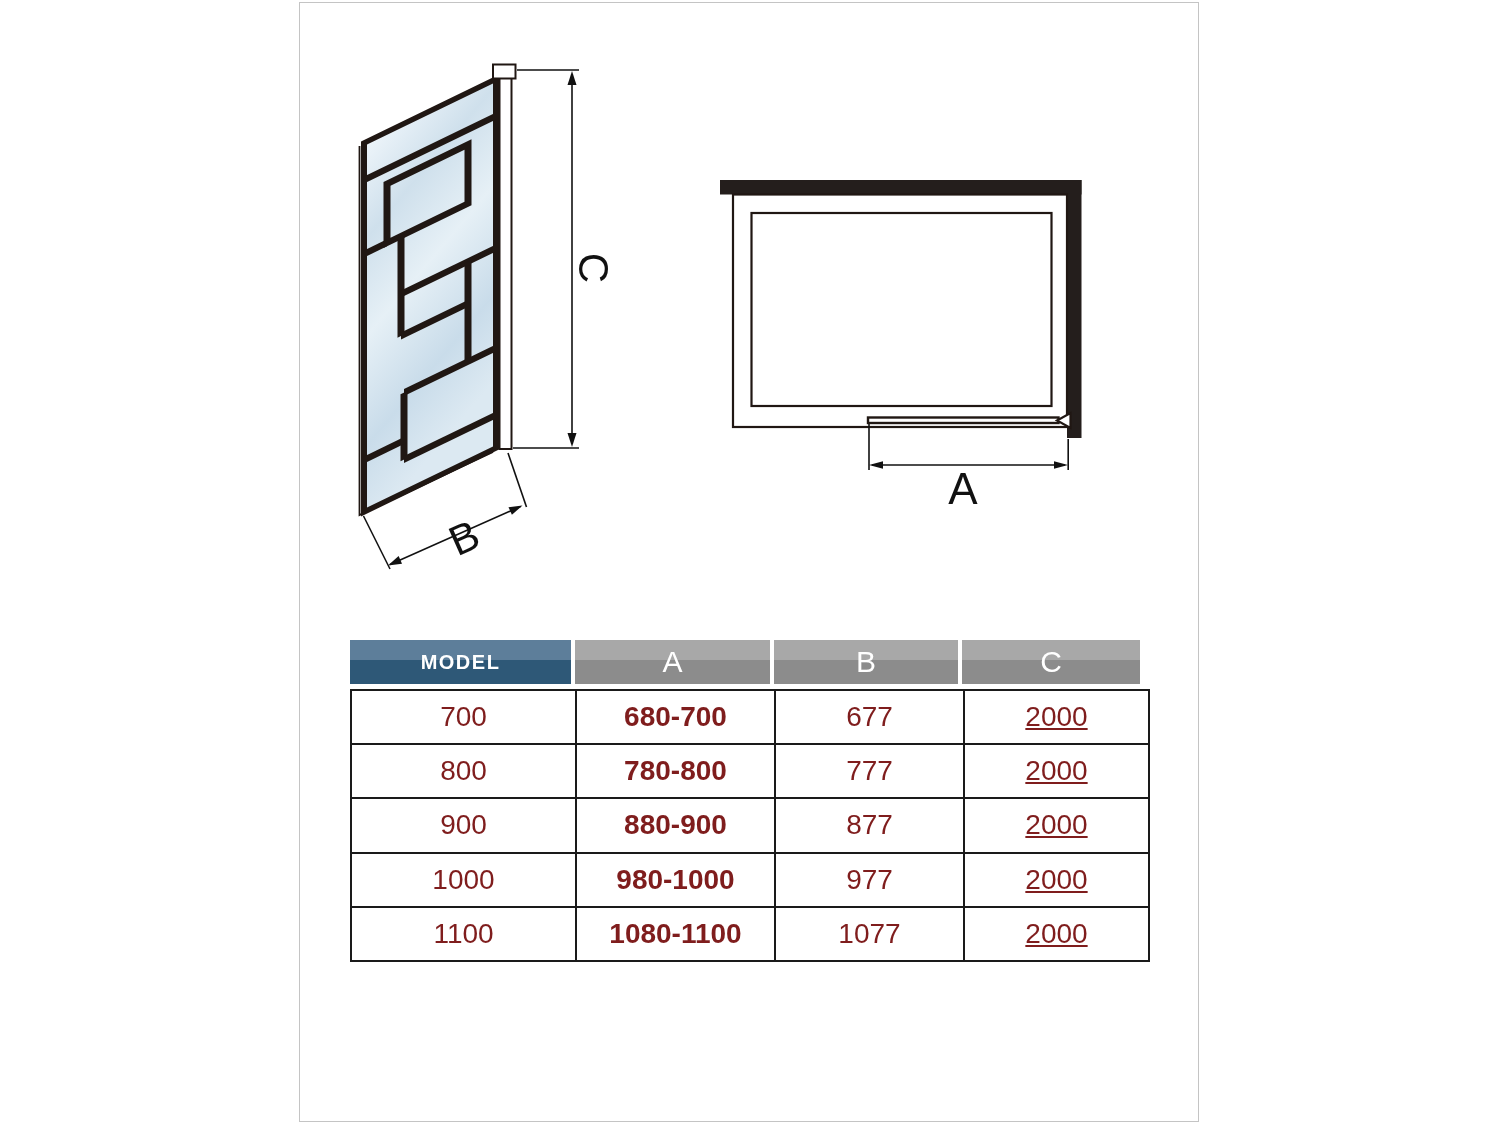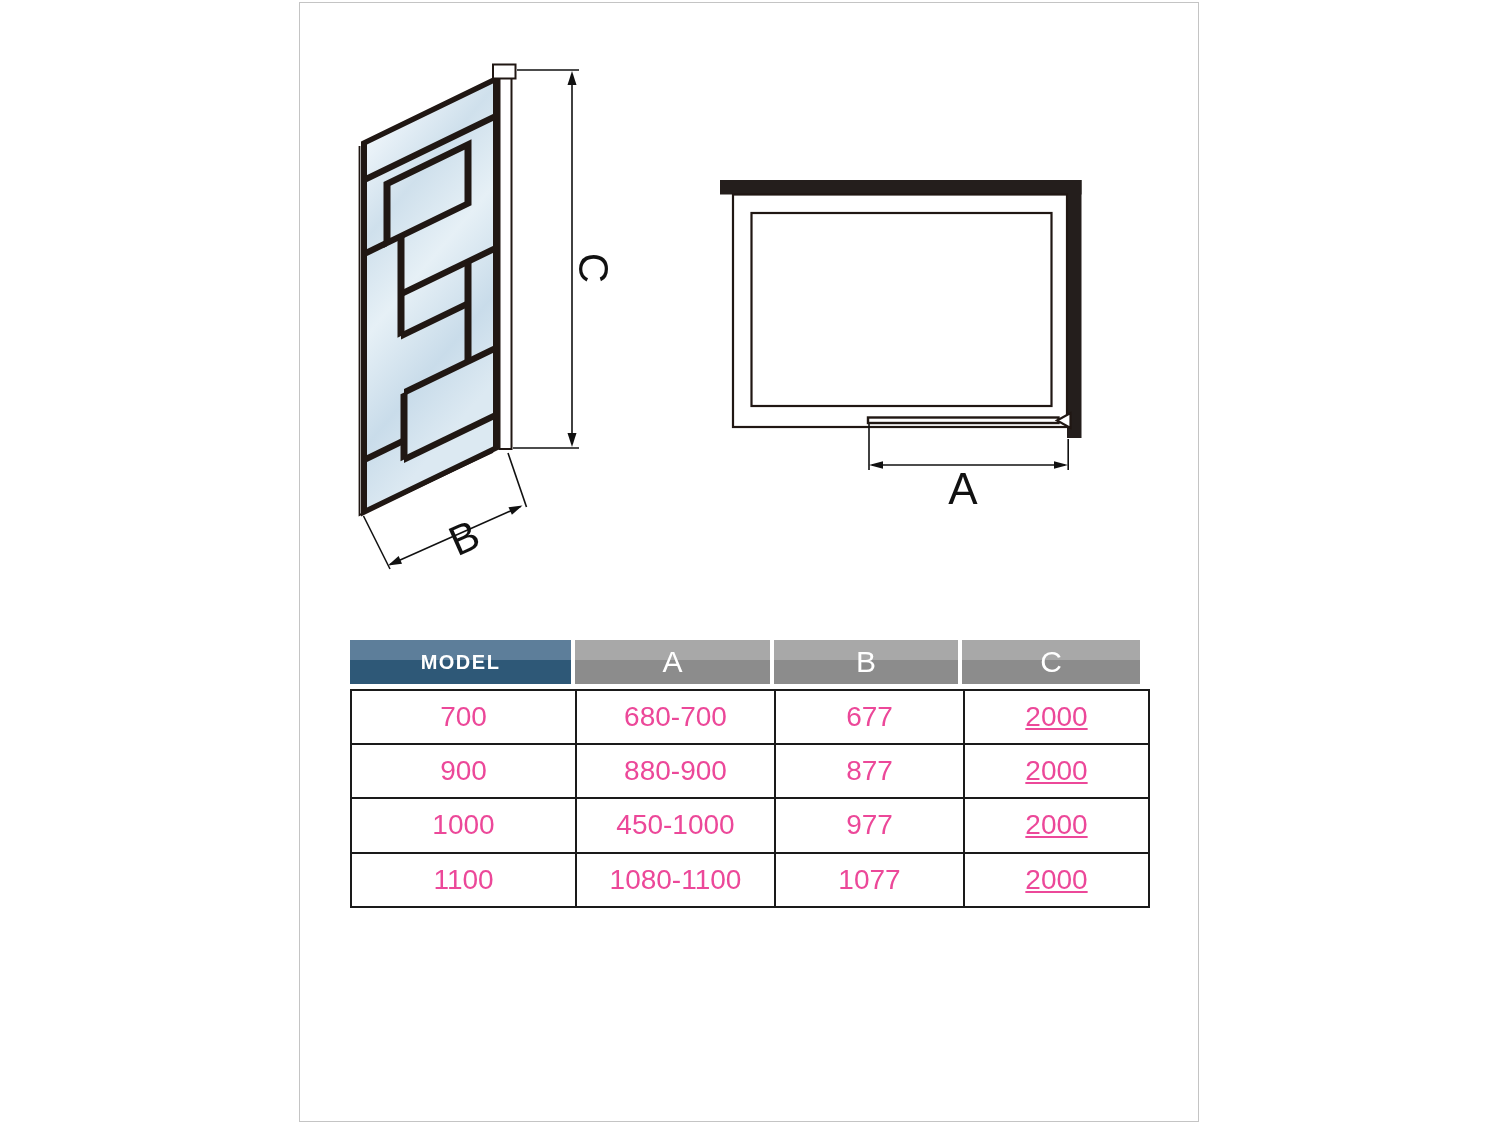--- a/index.html
+++ b/index.html
@@ -13,22 +13,22 @@
   .hcell.model{width:221px;margin-right:4px;
     background:linear-gradient(180deg,#5d7e9a 0%,#5d7e9a 46%,#2e5877 46%,#2e5877 100%);
     font-weight:bold;font-size:20px;letter-spacing:1.5px;}
   .hcell.gray{background:linear-gradient(180deg,#a8a8a8 0%,#a8a8a8 46%,#8c8c8c 46%,#8c8c8c 100%);
     font-size:30px;font-weight:400;}
   .hcell.a{width:195px;margin-right:4px;}
   .hcell.b{width:184px;margin-right:4px;}
   .hcell.c{width:178px;}
   .spec-body{width:790px;margin-top:5px;border-collapse:collapse;table-layout:fixed;}
   .spec-body td{border:2.2px solid #1a1a1a;height:52.2px;text-align:center;vertical-align:middle;
-    font-size:28px;color:#ec4899;background:#ffffff;padding:0;}
-  .col-model{width:223px;} .col-a{width:197px;} .col-b{width:187px;} .col-c{width:183px;text-decoration:underline;}
+    font-size:28px;color:#7f1d1d;background:#ffffff;padding:0;}
+  .col-model{width:223px;} .col-a{width:197px;font-weight:bold;} .col-b{width:187px;} .col-c{width:183px;text-decoration:underline;}
 </style>
 </head>
 <body>
 
 <div class="frame"></div>
 
 <svg class="diagram-svg" viewBox="0 0 1500 1125">
   <defs>
     <linearGradient id="glassGrad" x1="0" y1="0" x2="0.25" y2="1">
       <stop offset="0" stop-color="#eef5fa"></stop>
@@ -110,28 +110,34 @@
   </div>
   <table class="spec-body">
     <tbody>
       <tr>
         <td class="col-model">700</td>
         <td class="col-a">680-700</td>
         <td class="col-b">677</td>
         <td class="col-c">2000</td>
       </tr>
       <tr>
+        <td class="col-model">800</td>
+        <td class="col-a">780-800</td>
+        <td class="col-b">777</td>
+        <td class="col-c">2000</td>
+      </tr>
+      <tr>
         <td class="col-model">900</td>
         <td class="col-a">880-900</td>
         <td class="col-b">877</td>
         <td class="col-c">2000</td>
       </tr>
       <tr>
         <td class="col-model">1000</td>
-        <td class="col-a">450-1000</td>
+        <td class="col-a">980-1000</td>
         <td class="col-b">977</td>
         <td class="col-c">2000</td>
       </tr>
       <tr>
         <td class="col-model">1100</td>
         <td class="col-a">1080-1100</td>
         <td class="col-b">1077</td>
         <td class="col-c">2000</td>
       </tr>
     </tbody>

